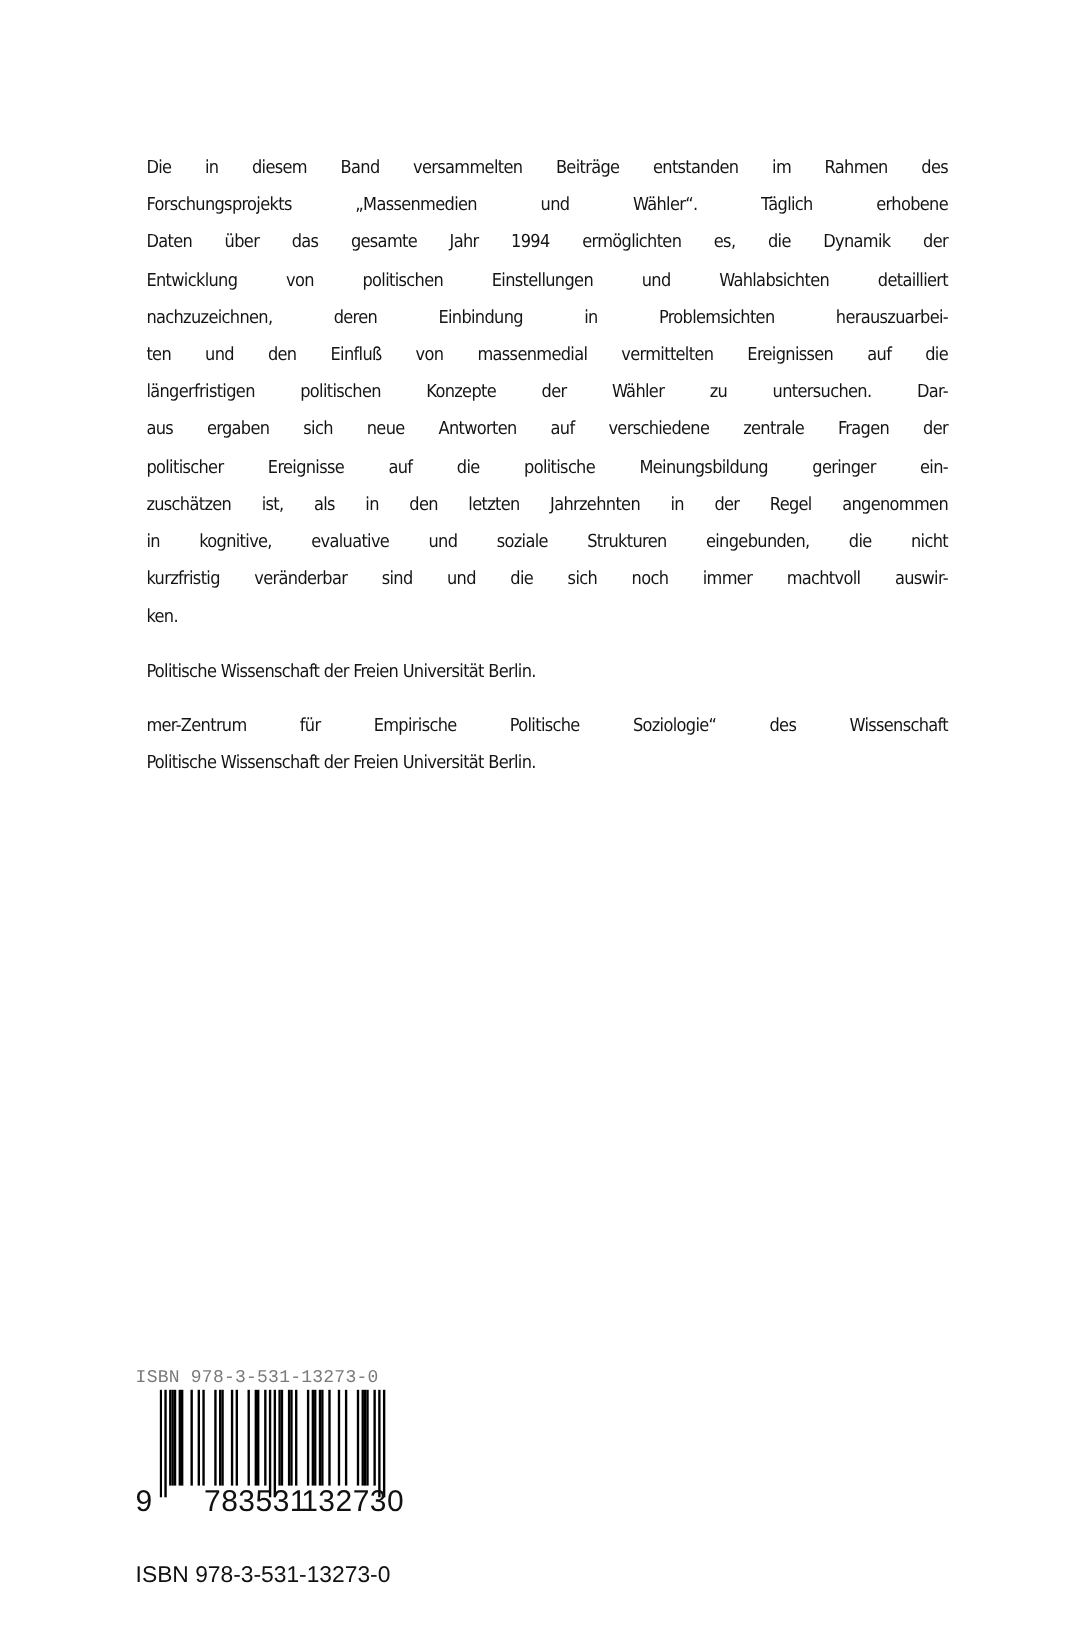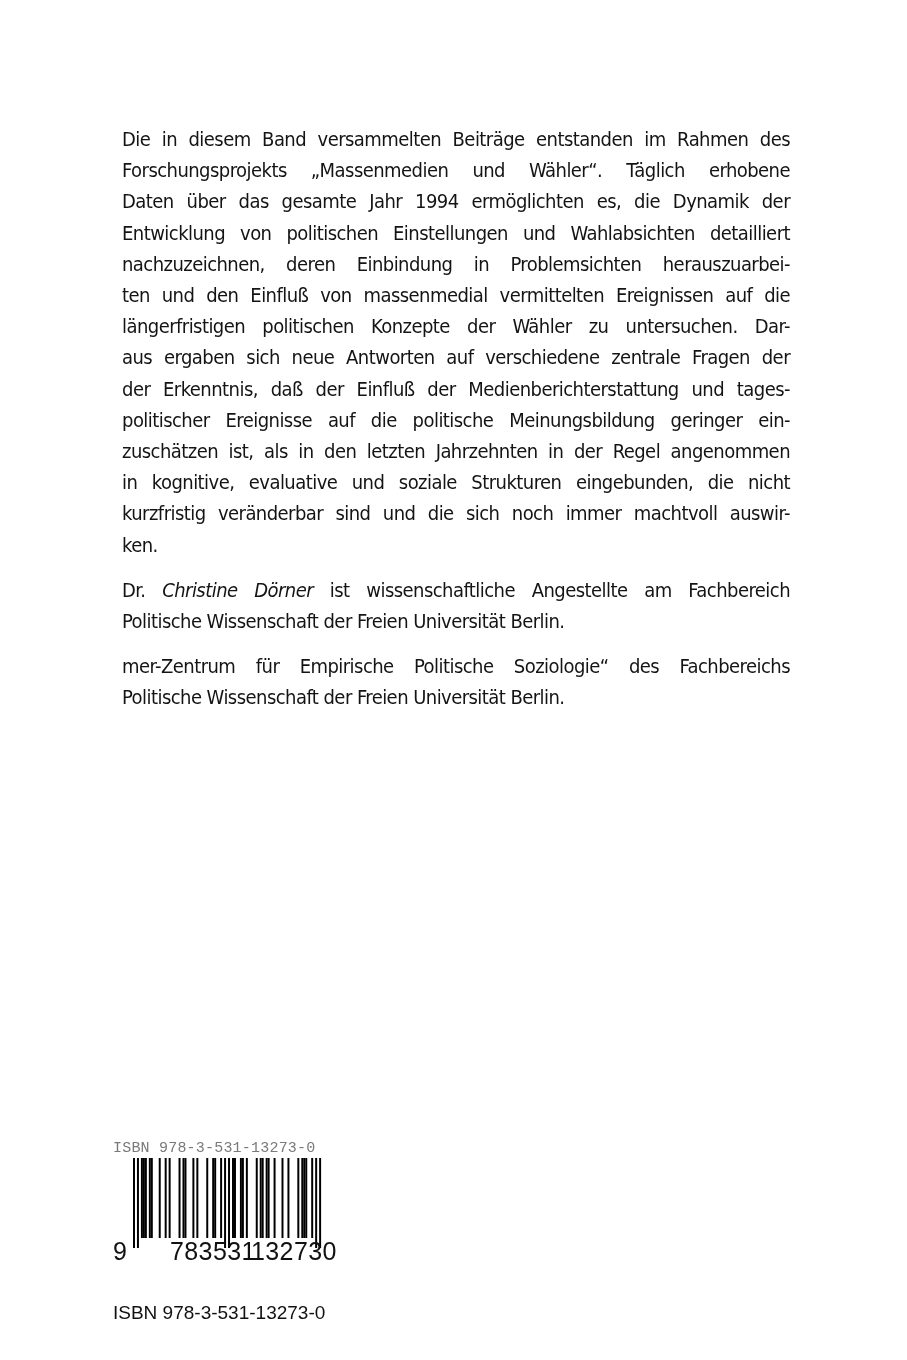--- a/index.html
+++ b/index.html
@@ -1,21 +1,21 @@
 <!DOCTYPE html>
 <html><head>
   <meta charset="utf-8">
   <style>
     html, body { margin: 0; padding: 0; background: #ffffff; }
     body { width: 907px; height: 1360px; position: relative; overflow: hidden; color: #111; }
     .page { position: absolute; left: 0; top: 0; width: 907px; height: 1360px; background: #fff; }
     .text-block {
       position: absolute; left: 122px; top: 124px; width: 668px;
       font-family: "DejaVu Sans", sans-serif;
-      font-size: 20px; line-height: 31.2px; letter-spacing: -0.55px;
+      font-size: 15px; line-height: 31.2px; letter-spacing: -0.55px;
       font-stretch: condensed; color: #141414;
     }
     .para { margin: 0; text-align: justify; hyphens: none; }
     .para + .para { margin-top: 14px; }
     .line { display: block; text-align: justify; text-align-last: justify; white-space: nowrap; }
     .line.last { text-align-last: left; }
     .it { font-style: italic; }
     .barcode-wrap { position: absolute; left: 113px; top: 1141px; width: 230px; height: 140px; }
     .bc-top {
       position: absolute; left: 0; top: 0; width: 222px;
@@ -45,37 +45,33 @@
   <div class="text-block">
     <p class="para" id="blurb">
         <span class="line">Die in diesem Band versammelten Beiträge entstanden im Rahmen des</span>
         <span class="line">Forschungsprojekts „Massenmedien und Wähler“. Täglich erhobene</span>
         <span class="line">Daten über das gesamte Jahr 1994 ermöglichten es, die Dynamik der</span>
         <span class="line">Entwicklung von politischen Einstellungen und Wahlabsichten detailliert</span>
         <span class="line">nachzuzeichnen, deren Einbindung in Problemsichten herauszuarbei-</span>
         <span class="line">ten und den Einfluß von massenmedial vermittelten Ereignissen auf die</span>
         <span class="line">längerfristigen politischen Konzepte der Wähler zu untersuchen. Dar-</span>
         <span class="line">aus ergaben sich neue Antworten auf verschiedene zentrale Fragen der</span>
-        <span class="line">der Erkenntnis, daß der Einfluß der Medienberichterstattung und tages-</span>
         <span class="line">politischer Ereignisse auf die politische Meinungsbildung geringer ein-</span>
         <span class="line">zuschätzen ist, als in den letzten Jahrzehnten in der Regel angenommen</span>
         <span class="line">in kognitive, evaluative und soziale Strukturen eingebunden, die nicht</span>
         <span class="line">kurzfristig veränderbar sind und die sich noch immer machtvoll auswir-</span>
         <span class="line last">ken.</span>
       </p>
 
     <p class="para">
-      <span class="line">
-        <span>Dr. </span><span class="it">Christine Dörner</span><span> ist wissenschaftliche Angestellte am Fachbereich</span>
-      </span>
       <span class="line last">Politische Wissenschaft der Freien Universität Berlin.</span>
     </p>
 
     <p class="para">
-      <span class="line">mer-Zentrum für Empirische Politische Soziologie“ des Fachbereichs</span>
+      <span class="line">mer-Zentrum für Empirische Politische Soziologie“ des Wissenschaft</span>
       <span class="line last">Politische Wissenschaft der Freien Universität Berlin.</span>
     </p>
   </div>
 
   <div class="barcode-wrap">
     <div class="bc-top">ISBN 978-3-531-13273-0</div>
     <svg class="bc-svg" id="bc-svg" width="190" height="90">
         <rect x="0.00" y="0" width="1.98" height="90" fill="#000000"></rect>
         <rect x="3.96" y="0" width="1.98" height="90" fill="#000000"></rect>
         <rect x="7.92" y="0" width="1.98" height="80" fill="#000000"></rect>

